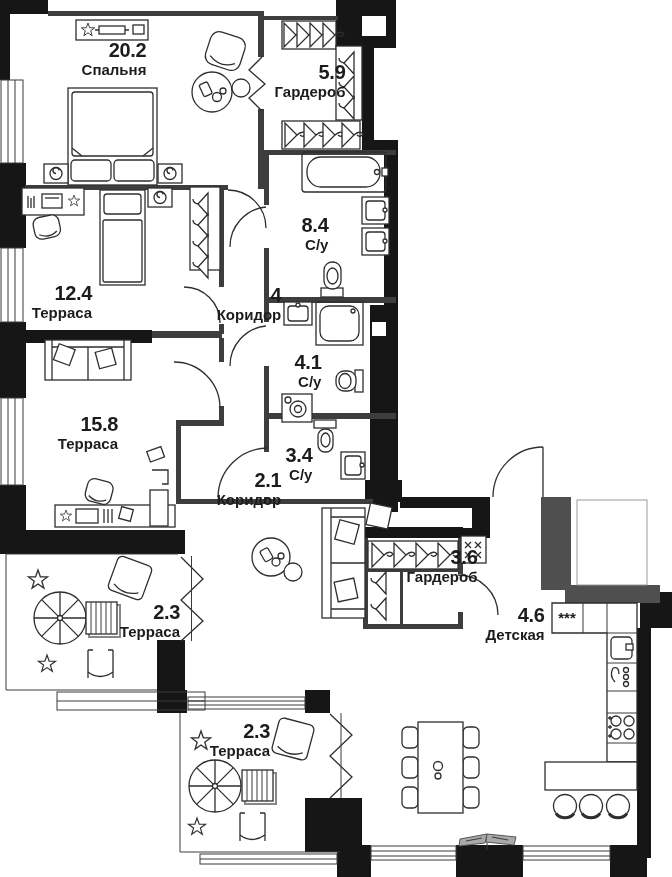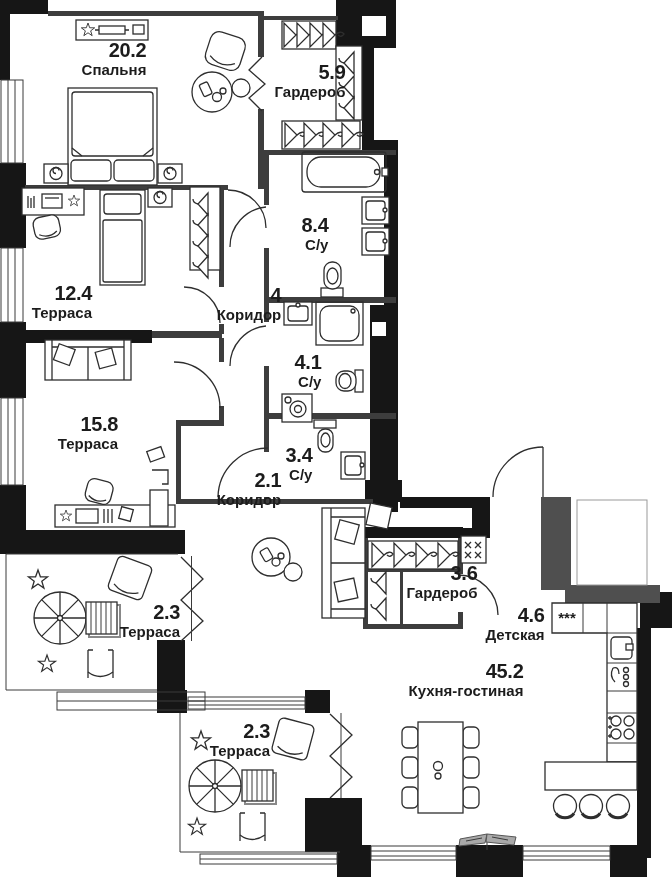--- a/index.html
+++ b/index.html
@@ -494,29 +494,25 @@
       <span class="nm">С/у</span>
     </div>
   <div class="rlabel" style="left:249px;top:489px">
       <span class="num">2.1</span>
       <span class="nm">Коридор</span>
     </div>
   <div class="rlabel" style="left:150px;top:621px">
       <span class="num">2.3</span>
       <span class="nm">Терраса</span>
     </div>
-  <div class="rlabel" style="left:442px;top:582px">
+  <div class="rlabel" style="left:442px;top:566px">
       <span class="num">3.6</span>
       <span class="nm">Гардероб</span>
     </div>
   <div class="rlabel" style="left:515px;top:624px">
       <span class="num">4.6</span>
       <span class="nm">Детская</span>
     </div>
-  <div class="rlabel" style="left:466px;top:680px">
-      <span class="num">45.2</span>
-      <span class="nm">Кухня-гостиная</span>
-    </div>
   <div class="rlabel" style="left:240px;top:740px">
       <span class="num">2.3</span>
       <span class="nm">Терраса</span>
     </div>
 </div>
 
 </body></html>

